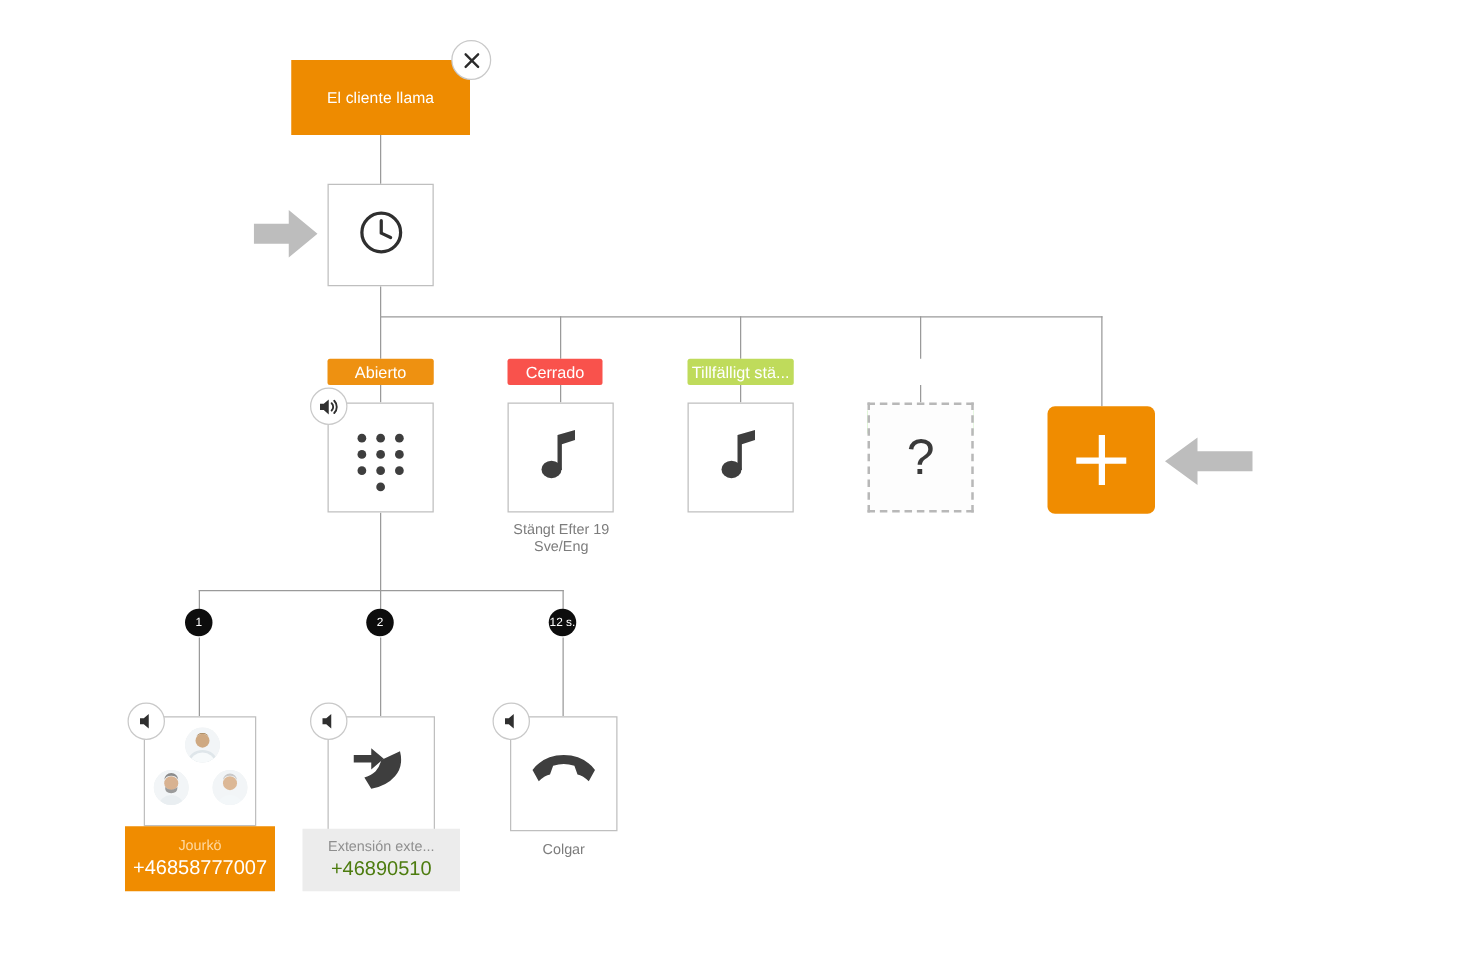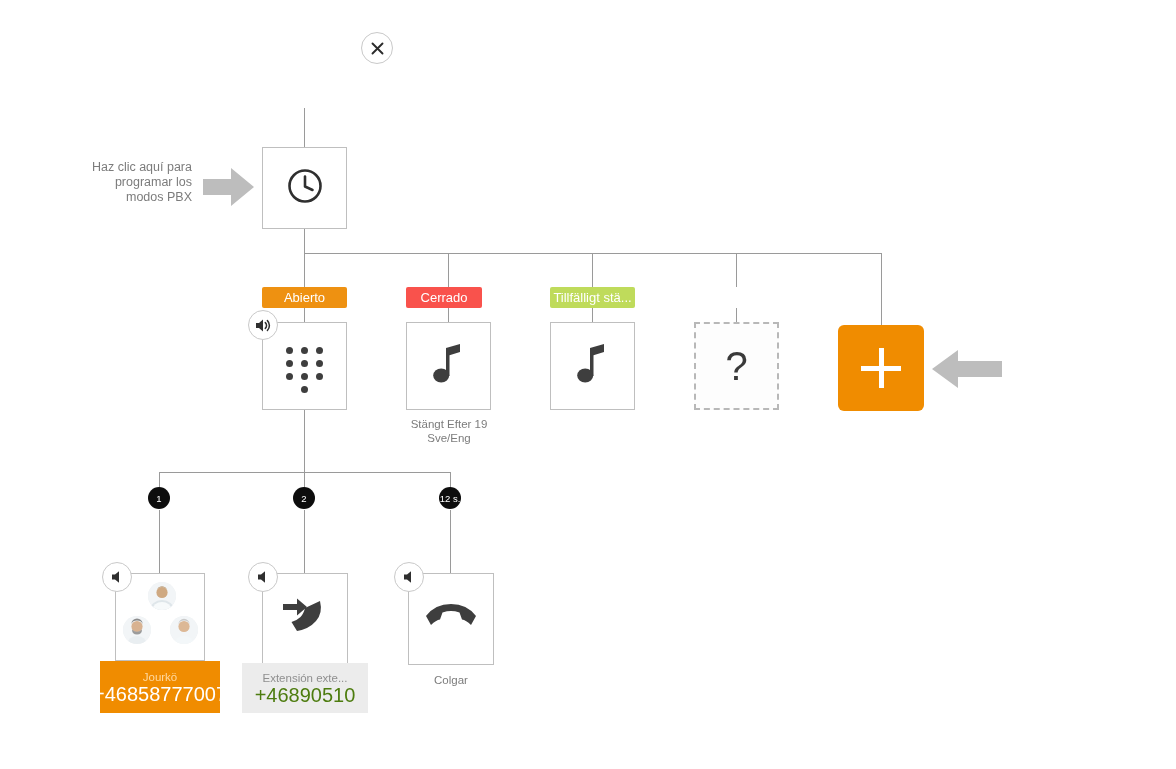--- a/index.html
+++ b/index.html
@@ -159,21 +159,21 @@
   
   .valbox {
     position: absolute;
     box-sizing: border-box;
     display: flex;
     flex-direction: column;
     align-items: center;
     justify-content: center;
   }
   .valbox .vb-title { font-size: 11.5px; line-height: 15px; }
-  .valbox .vb-num   { font-size: 20px; line-height: 19px; }
+  .valbox .vb-num   { font-size: 16px; line-height: 19px; }
   .valbox.orange { background: #f08c00; }
   .valbox.orange .vb-title { color: #ffd9a0; }
   .valbox.orange .vb-num   { color: #ffffff; }
   .valbox.grey { background: #ececec; }
   .valbox.grey .vb-title { color: #8f8f8f; }
   .valbox.grey .vb-num   { color: #4d7c0f; }
 
   
   .avatar {
     position: absolute;
@@ -217,41 +217,39 @@
   <div class="line-v" style="left:304px; top:410px; height:62px;"></div>
   <div class="line-h" style="left:159px; top:472px; width:292px;"></div>
   <div class="line-v" style="left:159px; top:472px; height:18px;"></div>
   <div class="line-v" style="left:304px; top:472px; height:18px;"></div>
   <div class="line-v" style="left:450px; top:472px; height:18px;"></div>
 
   <div class="line-v" style="left:159px; top:510px; height:63px;"></div>
   <div class="line-v" style="left:304px; top:510px; height:63px;"></div>
   <div class="line-v" style="left:450px; top:510px; height:63px;"></div>
 
+  <div class="root-node" style="left:233px; top:48px; width:143px; height:60px;">
+    <span>El cliente llama</span>
+  </div>
 
   <div class="close-btn" style="left:361px; top:32px;">
     <svg width="13" height="13" viewBox="0 0 13 13" aria-hidden="true">
       <path d="M1.5 1.5 L11.5 11.5 M11.5 1.5 L1.5 11.5" stroke="#2b2b2b" stroke-width="1.9" stroke-linecap="round"></path>
     </svg>
   </div>
 
   <div class="card" style="left:262px; top:147px; width:85px; height:82px;">
     <span>
       <svg width="42" height="42" viewBox="0 0 42 42" aria-hidden="true">
         <circle cx="21" cy="21" r="15.5" fill="none" stroke="#2f2f2f" stroke-width="2.6"></circle>
         <path d="M21 11.5 L21 21.5 L28.5 25" fill="none" stroke="#2f2f2f" stroke-width="2.6" stroke-linecap="round" stroke-linejoin="round"></path>
       </svg>
     </span>
   </div>
 
-  <div class="hint right-align" style="left:52px; top:160px; width:140px;">
-    <div>Haz clic aquí para</div>
-    <div>programar los</div>
-    <div>modos PBX</div>
-  </div>
   <div class="abs" style="left:203px; top:166px;">
     <svg width="52" height="42" viewBox="0 0 52 42" aria-hidden="true">
       <path d="M0 13 L28 13 L28 2 L51 21 L28 40 L28 29 L0 29 Z" fill="#bdbdbd"></path>
     </svg>
   </div>
 
   <div class="chip" style="left:262px; top:287px; width:85px; background:#ee9111;">
     <span>Abierto</span>
   </div>
   <div class="card" style="left:262px; top:322px; width:85px; height:88px;">

